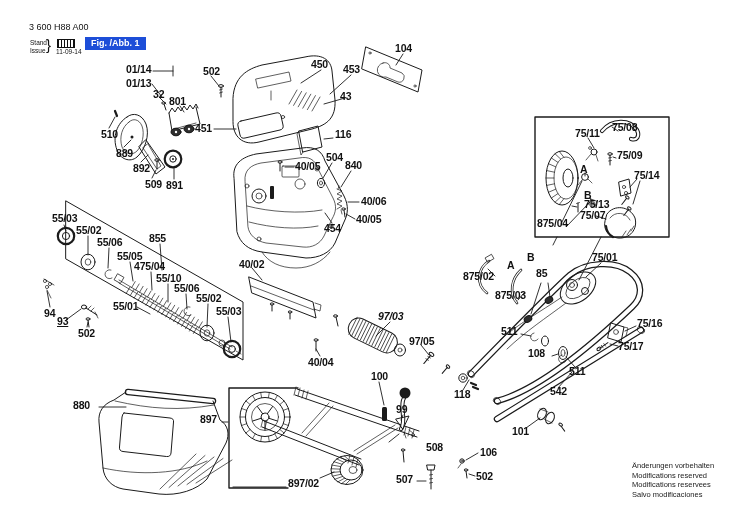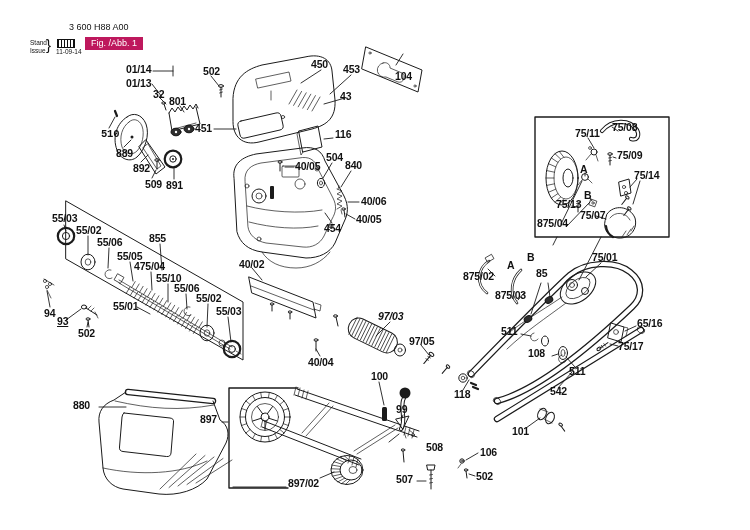--- a/index.html
+++ b/index.html
@@ -13,28 +13,28 @@
   .thin{stroke-width:.7;}
   .ldr{stroke-width:.9;}
   .box{stroke-width:1.4;}
   .tube-b{stroke-width:6.5;}
   .tube-w{stroke:#fff;stroke-width:4;}
   .tb2{stroke-width:4.2;}
   .tw2{stroke:#fff;stroke-width:2.2;}
   .tb3{stroke-width:2.6;}
   .tw3{stroke:#fff;stroke-width:1.1;}
   .co{position:absolute;font-weight:bold;font-size:10.5px;letter-spacing:-.2px;color:#111;white-space:nowrap;line-height:1;}
-  .hdr-part{position:absolute;left:29px;top:22px;font-size:9px;color:#111;margin-left:40px;}
+  .hdr-part{position:absolute;left:29px;top:22px;font-size:9px;color:#111;}
   .hdr-stand{position:absolute;left:30px;top:39px;font-size:6.5px;color:#111;}
   .hdr-issue{position:absolute;left:30px;top:47px;font-size:6.5px;color:#111;}
   .hdr-brace{position:absolute;left:46px;top:36px;font-size:15px;color:#111;font-weight:400;}
   .date-icon{position:absolute;left:57px;top:39px;width:16px;height:7px;border:1px solid #111;
      background:repeating-linear-gradient(90deg,#111 0,#111 1px,transparent 1px,transparent 3px);}
   .hdr-date{position:absolute;left:56px;top:48px;font-size:6.5px;color:#111;}
-  .figbadge{position:absolute;left:85px;top:37px;background:#be185d;color:#fff;font-weight:normal;font-size:9px;padding:2px 6px;line-height:1;}
+  .figbadge{position:absolute;left:85px;top:37px;background:#1d4ed8;color:#fff;font-weight:bold;font-size:9px;padding:2px 6px;line-height:1;}
   #notes{position:absolute;left:632px;top:461px;font-size:7.5px;line-height:9.6px;color:#222;}
 </style>
 </head>
 <body>
 
 <div id="page">
 
   <span class="hdr-part">3 600 H88 A00</span>
   <span class="hdr-stand">Stand</span>
   <span class="hdr-issue">Issue</span>
@@ -426,30 +426,30 @@
       <path class="ldr" d="M153,71 H173 M173,66 V76 M152,84 L162,97 M159,97 L166,104 M180,106 L184,112 M211,76 L219,86 M109,128 L115,117 M124,147 L131,140 M141,162 L148,155 M152,178 L156,170 M174,179 L174,168 M214,129 H236 M321,70 L301,83 M351,75 L330,94 M345,98 L324,104 M403,54 L396,65 M333,138 L324,139 M285,167 H294 M332,163 L323,178 M351,171 L341,187 M359,202 H348 M355,219 L346,214 M332,223 L325,213 M64,225 L66,231 M88,236 L88,255 M109,248 L108,268 M160,244 L162,270 M130,262 L133,281 M151,272 L152,290 M168,284 L168,302 M186,294 L187,309 M208,304 L207,327 M228,317 L231,342 M137,307 L150,314 M50,307 L47,291 M66,320 L81,309 M87,327 L88,322 M99,407 H126 M222,422 H228 M233,487 H286 M320,478 L334,472 M252,268 L262,280 M390,322 L376,336 M421,345 L429,355 M320,356 L316,349 M379,382 L384,405 M403,415 L401,420 M389,442 L399,434 M417,481 H426 M601,263 L586,277 M495,276 L488,269 M524,293 L518,300 M541,283 L531,314 M548,283 L550,297 M521,334 L531,336 M552,356 L558,354 M575,367 L566,357 M636,326 L625,331 M618,346 L610,344 M463,390 L469,380 M558,388 L572,372 M526,428 L540,418 M478,453 L466,460 M475,476 L469,474 M588,138 L594,148 M618,131 L612,127 M616,158 L613,157 M637,179 L630,187 M640,181 L633,204 M585,173 L585,176 M590,198 L592,201 M572,206 L577,207 M596,216 L606,219 M561,224 L582,181 M567,226 L590,202 M601,237 L579,280 M557,237 L553,245"></path>
     </g>
   </svg>
 
   <div id="callouts">
       <div class="co" style="left: 126px; top: 64px;">01/14</div>
       <div class="co" style="left: 126px; top: 78px;">01/13</div>
       <div class="co" style="left: 153px; top: 89px;">32</div>
       <div class="co" style="left: 169px; top: 96px;">801</div>
       <div class="co" style="left: 203px; top: 66px;">502</div>
-      <div class="co" style="left: 101px; top: 129px; font-family: Liberation Mono, monospace;">510</div>
+      <div class="co" style="left: 101px; top: 129px;">510</div>
       <div class="co" style="left: 116px; top: 148px;">889</div>
       <div class="co" style="left: 133px; top: 163px;">892</div>
       <div class="co" style="left: 145px; top: 179px;">509</div>
       <div class="co" style="left: 166px; top: 180px;">891</div>
       <div class="co" style="left: 195px; top: 123px;">451</div>
       <div class="co" style="left: 311px; top: 59px;">450</div>
       <div class="co" style="left: 343px; top: 64px;">453</div>
       <div class="co" style="left: 340px; top: 91px;">43</div>
-      <div class="co" style="left: 395px; top: 43px; margin-top: 28px;">104</div>
+      <div class="co" style="left: 395px; top: 43px;">104</div>
       <div class="co" style="left: 335px; top: 129px;">116</div>
       <div class="co" style="left: 295px; top: 161px;">40/05</div>
       <div class="co" style="left: 326px; top: 152px;">504</div>
       <div class="co" style="left: 345px; top: 160px;">840</div>
       <div class="co" style="left: 361px; top: 196px;">40/06</div>
       <div class="co" style="left: 356px; top: 214px;">40/05</div>
       <div class="co" style="left: 324px; top: 223px;">454</div>
       <div class="co" style="left: 52px; top: 213px;">55/03</div>
       <div class="co" style="left: 76px; top: 225px;">55/02</div>
       <div class="co" style="left: 97px; top: 237px;">55/06</div>
@@ -474,34 +474,40 @@
       <div class="co" style="left: 396px; top: 474px;">507</div>
       <div class="co" style="left: 288px; top: 478px;">897/02</div>
       <div class="co" style="left: 200px; top: 414px;">897</div>
       <div class="co" style="left: 73px; top: 400px;">880</div>
       <div class="co" style="left: 575px; top: 128px;">75/11</div>
       <div class="co" style="left: 612px; top: 122px;">75/08</div>
       <div class="co" style="left: 617px; top: 150px;">75/09</div>
       <div class="co" style="left: 634px; top: 170px;">75/14</div>
       <div class="co" style="left: 580px; top: 164px;">A</div>
       <div class="co" style="left: 584px; top: 190px;">B</div>
-      <div class="co" style="left: 556px; top: 199px; text-align: right;">75/13</div>
+      <div class="co" style="left: 584px; top: 199px; text-align: right;">75/13</div>
       <div class="co" style="left: 580px; top: 210px;">75/07</div>
       <div class="co" style="left: 537px; top: 218px;">875/04</div>
       <div class="co" style="left: 463px; top: 271px;">875/02</div>
       <div class="co" style="left: 507px; top: 260px;">A</div>
       <div class="co" style="left: 527px; top: 252px;">B</div>
       <div class="co" style="left: 495px; top: 290px;">875/03</div>
       <div class="co" style="left: 536px; top: 268px;">85</div>
       <div class="co" style="left: 592px; top: 252px;">75/01</div>
       <div class="co" style="left: 501px; top: 326px;">511</div>
       <div class="co" style="left: 528px; top: 348px;">108</div>
       <div class="co" style="left: 569px; top: 366px;">511</div>
-      <div class="co" style="left: 637px; top: 318px;">65/16</div>
+      <div class="co" style="left: 637px; top: 318px;">75/16</div>
       <div class="co" style="left: 618px; top: 341px;">75/17</div>
       <div class="co" style="left: 454px; top: 389px;">118</div>
       <div class="co" style="left: 550px; top: 386px;">542</div>
       <div class="co" style="left: 512px; top: 426px;">101</div>
       <div class="co" style="left: 480px; top: 447px;">106</div>
       <div class="co" style="left: 476px; top: 471px;">502</div>
     </div>
 
+  <div id="notes">
+      <div>Änderungen vorbehalten</div>
+      <div>Modifications reserved</div>
+      <div>Modifications reservees</div>
+      <div>Salvo modificaciones</div>
+    </div>
 </div>
 
 </body></html>

